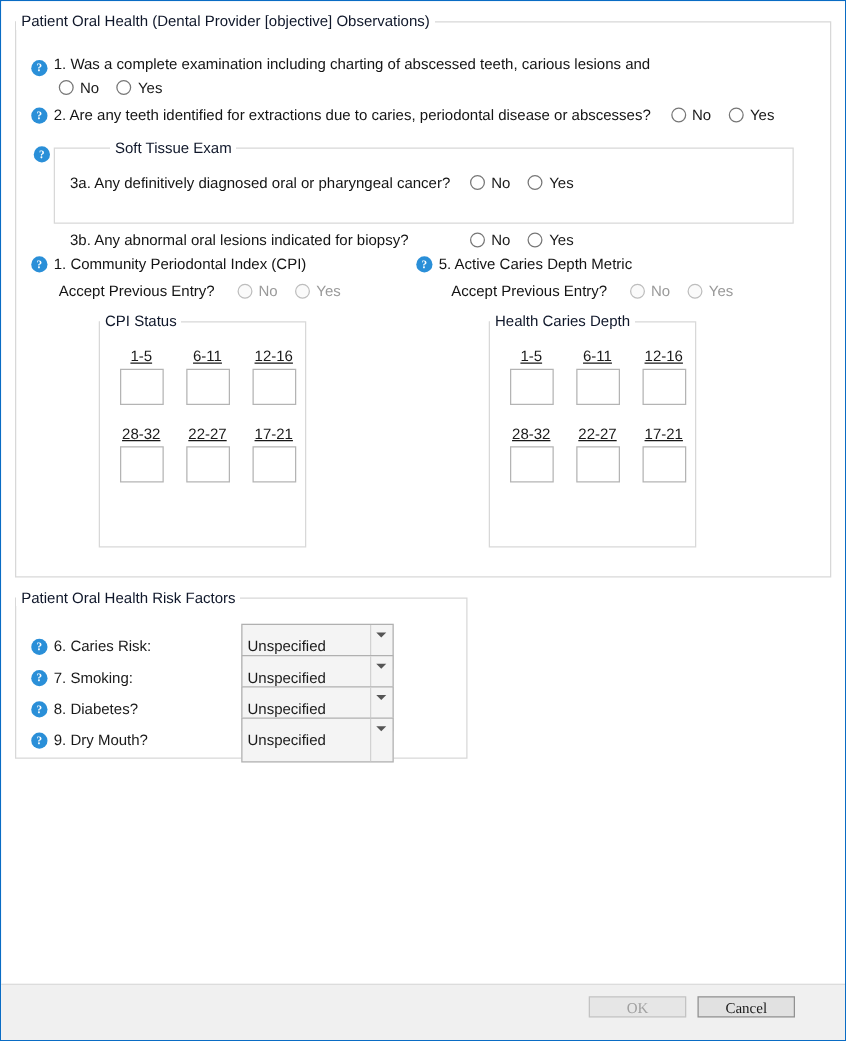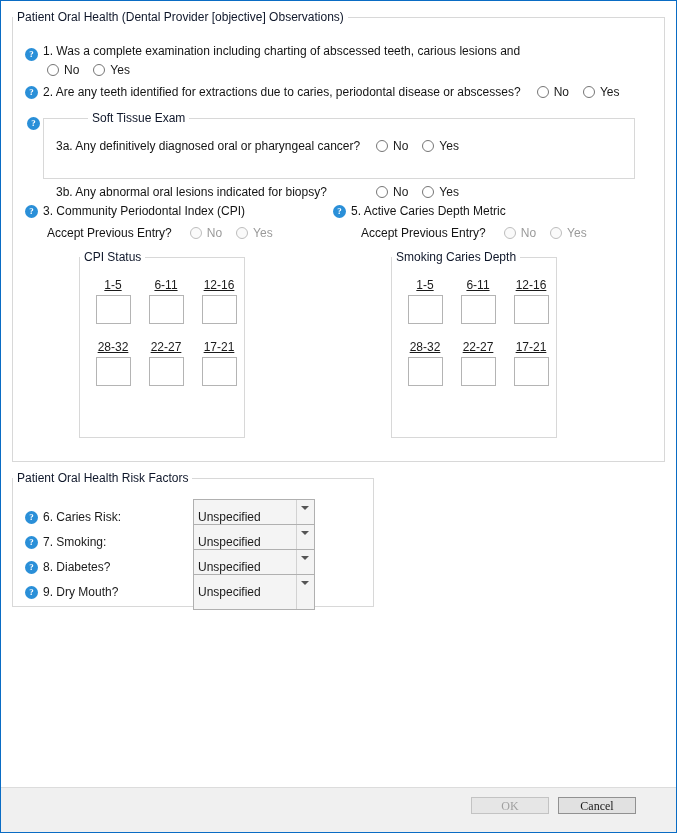--- a/index.html
+++ b/index.html
@@ -295,21 +295,21 @@
             </span>
           <span class="radio">
               <span class="dot"></span>
               <span>Yes</span>
             </span>
         </div>
       </fieldset>
 
       <div class="q-row" style="left:12px; top:180px; display:flex; align-items:center;">
         <span class="info-icon">?</span>
-          <span class="q-text">3. Community Periodontal Index (CPI)</span>
+          <span class="q-text">1. Community Periodontal Index (CPI)</span>
       </div>
       <div class="q-row" style="left:34px; top:202px; display:flex; align-items:center;">
         <span class="q-text" style="margin-right:18px;">Accept Previous Entry?</span>
         <span class="radio dim">
             <span class="dot"></span>
             <span>No</span>
           </span>
         <span class="radio dim">
             <span class="dot"></span>
             <span>Yes</span>
@@ -361,21 +361,21 @@
             <span class="dot"></span>
             <span>No</span>
           </span>
         <span class="radio dim">
             <span class="dot"></span>
             <span>Yes</span>
           </span>
       </div>
 
       <fieldset class="grp" style="left:378px; top:226px; width:166px; height:188px;">
-        <legend>Smoking Caries Depth</legend>
+        <legend>Health Caries Depth</legend>
         <div class="tooth-grid" style="left:14px; top:14px;">
           <div class="tooth-row">
             <div class="tooth-col">
               <div class="tooth-lbl">1-5</div>
               <div class="tooth-box"></div>
             </div>
             <div class="tooth-col">
               <div class="tooth-lbl">6-11</div>
               <div class="tooth-box"></div>
             </div>

